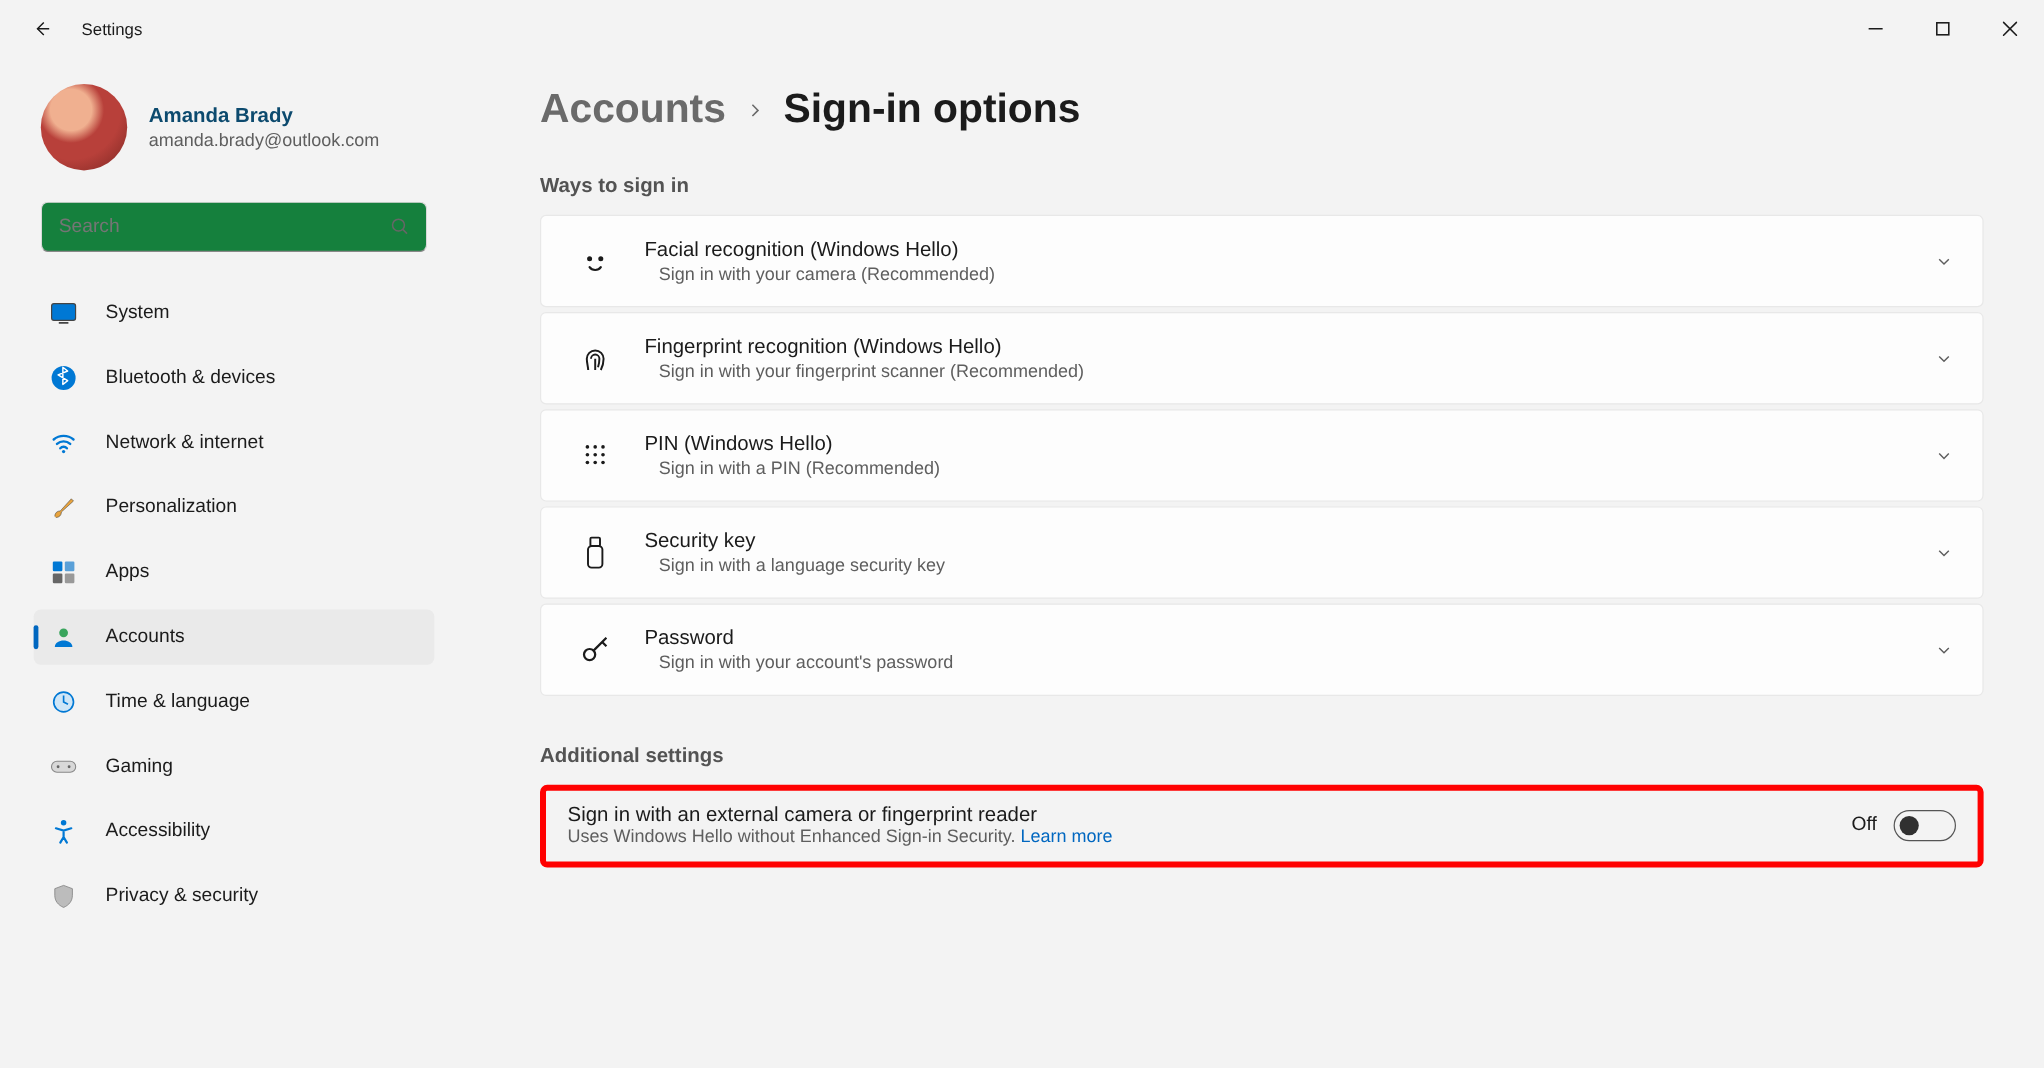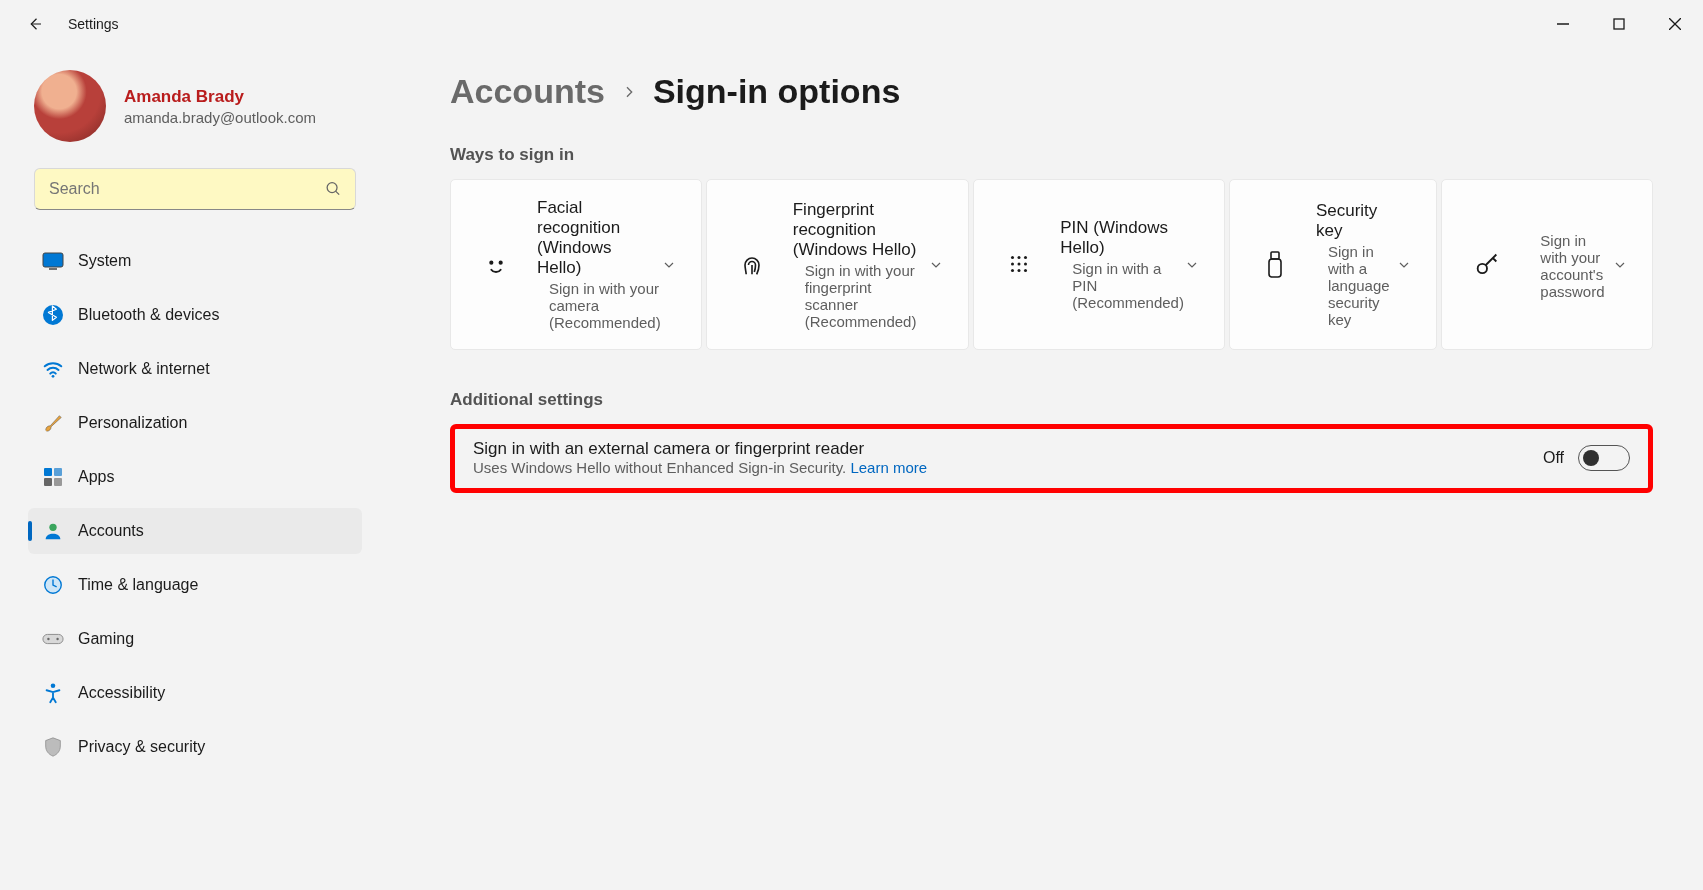--- a/index.html
+++ b/index.html
@@ -58,49 +58,49 @@
   gap: 18px;
   padding: 22px 6px 26px 6px;
 }
 .avatar {
   width: 72px;
   height: 72px;
   border-radius: 50%;
   background: radial-gradient(circle at 35% 30%, #f0b090 0 25%, #b8403a 40% 60%, #7a2622 100%);
   flex-shrink: 0;
 }
-.profile-name { font-size: 17px; font-weight: 600; color: #b91c1c; }
+.profile-name { font-size: 17px; font-weight: 600; color: #0c4a6e; }
 .profile-email { font-size: 15px; color: #5e5e5e; margin-top: 2px; }
 .search-wrap {
   position: relative;
   margin: 0 6px 28px 6px;
 }
 .search-input {
   width: 100%;
   height: 42px;
   border: 1px solid #d8d8d8;
   border-bottom: 1.5px solid #888;
   border-radius: 6px;
-  background: #fef9c3;
+  background: #15803d;
   font-size: 16px;
   padding: 0 44px 0 14px;
   outline: none;
 }
 .search-icon-pos {
   position: absolute;
   right: 14px;
   top: 50%;
   transform: translateY(-50%);
   color: #666;
 }
 .nav-list { list-style: none; }
 .nav-item {
   display: flex;
   align-items: center;
-  gap: 14px;
+  gap: 24px;
   height: 46px;
   padding: 0 14px;
   border-radius: 6px;
   cursor: pointer;
   font-size: 16px;
   color: #1b1b1b;
   margin-bottom: 8px;
   position: relative;
 }
 .nav-item.selected {
@@ -137,21 +137,21 @@
 }
 .crumb-parent { font-size: 34px; font-weight: 600; color: #6a6a6a; cursor: pointer;}
 .crumb-chevron { color: #6a6a6a; }
 .crumb-current { font-size: 34px; font-weight: 600; color: #1b1b1b; }
 .section-header {
   font-size: 17px;
   font-weight: 600;
   color: #535353;
   margin-bottom: 14px;
 }
-.card-list { display: flex; flex-direction: row; gap: 4px; margin-bottom: 40px;}
+.card-list { display: flex; flex-direction: column; gap: 4px; margin-bottom: 40px;}
 .card {
   background: #fdfdfd;
   border: 1px solid #e8e8e8;
   border-radius: 5px;
   display: flex;
   align-items: center;
   padding: 18px 24px 18px 28px;
   cursor: pointer;
 }
 .card-icon {
@@ -440,20 +440,21 @@
       </div>
 
       <div class="card">
         <span class="card-icon">
             <svg width="28" height="28" viewBox="0 0 24 24" fill="none" stroke="#1b1b1b" stroke-width="1.6">
               <circle cx="8" cy="15" r="4"></circle>
               <path d="M11 12L20 3M17 6l3 3"></path>
             </svg>
           </span>
         <div class="card-text">
+          <div class="card-title">Password</div>
           <div class="card-sub">Sign in with your account's password</div>
         </div>
         <span class="card-chevron">
             <svg width="16" height="16" viewBox="0 0 24 24" fill="none" stroke="#5e5e5e" stroke-width="1.8">
               <path d="M6 9l6 6 6-6"></path>
             </svg>
           </span>
       </div>
     </div>
 

